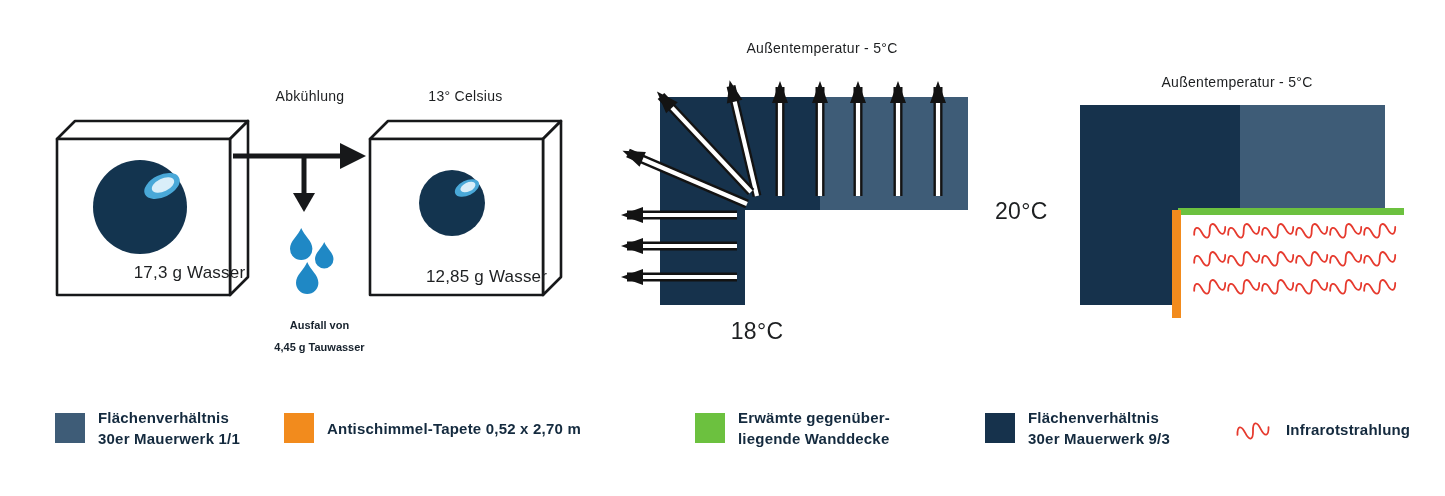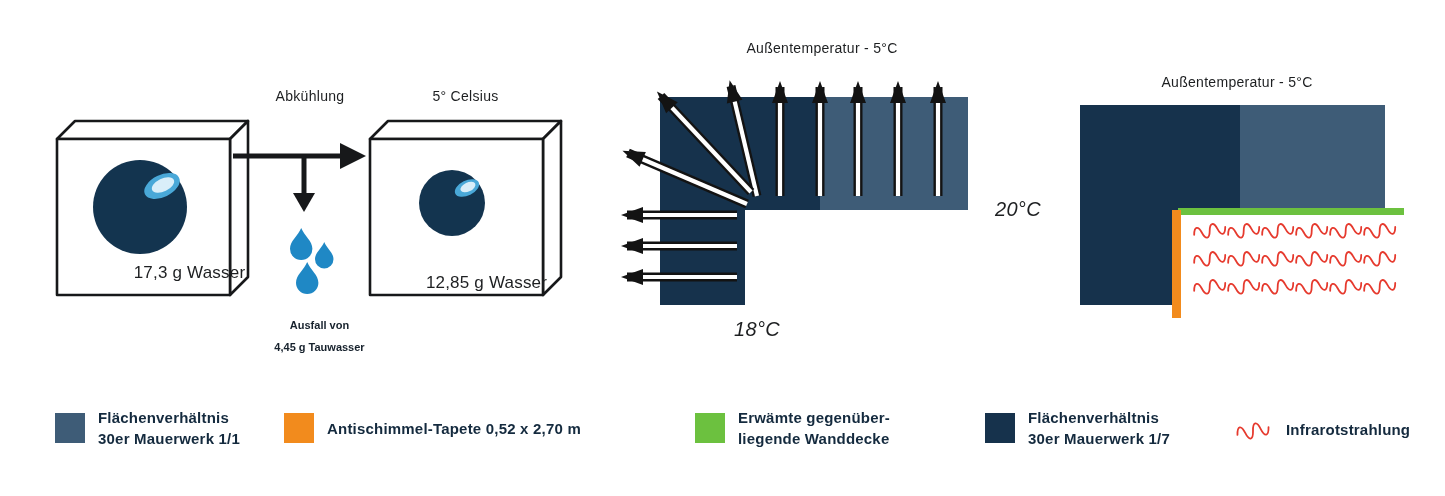--- a/index.html
+++ b/index.html
@@ -3,21 +3,21 @@
 <meta charset="utf-8">
 <style>
   html,body{margin:0;padding:0;background:#ffffff;}
   .canvas{position:relative;width:1445px;height:496px;background:#ffffff;
           font-family:"Liberation Sans","DejaVu Sans",sans-serif;overflow:hidden;}
   .scene{position:absolute;left:0;top:0;display:block;}
   .lbl{position:absolute;color:#1d1f21;white-space:nowrap;}
   .center{text-align:center;}
   .t19{font-size:14px;letter-spacing:.3px;font-weight:500;}
   .t17{font-size:17px;letter-spacing:.2px;font-weight:500;margin-left:46px;}
-  .t20{font-size:20px;letter-spacing:.3px;font-weight:500;font-style:italic;}
+  .t20{font-size:23px;letter-spacing:.3px;font-weight:500;}
   .condensate{font-size:11px;font-weight:700;line-height:22px;color:#16212c;}
   .boxline{fill:#ffffff;stroke:#17181a;stroke-width:2.6;stroke-linejoin:round;}
   .ab{stroke:#131313;stroke-width:9;}
   .aw{stroke:#ffffff;stroke-width:4.2;}
   .legend-item{position:absolute;display:flex;align-items:center;gap:13px;}
   .swatch{width:30px;height:30px;flex:0 0 auto;}
   .legend-text{font-size:15px;font-weight:700;color:#142a3e;line-height:21px;letter-spacing:.2px;}
 </style>
 </head>
 <body>
@@ -119,23 +119,23 @@
       <use href="#sqP" transform="translate(1192,282) rotate(-14)"></use>
       <use href="#sqP" transform="translate(1226,282) rotate(-14)"></use>
       <use href="#sqP" transform="translate(1260,282) rotate(-14)"></use>
       <use href="#sqP" transform="translate(1294,282) rotate(-14)"></use>
       <use href="#sqP" transform="translate(1328,282) rotate(-14)"></use>
       <use href="#sqP" transform="translate(1362,282) rotate(-14)"></use>
     </g>
   </svg>
 
   <div class="lbl t19 center" style="left:248px;top:88px;width:124px;">Abkühlung</div>
-  <div class="lbl t19 center" style="left:370px;top:88px;width:191px;">5° Celsius</div>
+  <div class="lbl t19 center" style="left:370px;top:88px;width:191px;">13° Celsius</div>
   <div class="lbl t17 center" style="left:59px;top:263px;width:169px;">17,3 g Wasser</div>
-  <div class="lbl t17 center" style="left:372px;top:273px;width:137px;">12,85 g Wasser</div>
+  <div class="lbl t17 center" style="left:372px;top:267px;width:137px;">12,85 g Wasser</div>
   <div class="lbl condensate center" style="left:237px;top:314px;width:165px;">
     <div>Ausfall von</div>
     <div>4,45 g Tauwasser</div>
   </div>
 
   <div class="lbl t19 center" style="left:687px;top:40px;width:270px;">Außentemperatur - 5°C</div>
   <div class="lbl t20" style="left:995px;top:198px;">20°C</div>
   <div class="lbl t20 center" style="left:722px;top:318px;width:70px;">18°C</div>
 
   <div class="lbl t19 center" style="left:1102px;top:74px;width:270px;">Außentemperatur - 5°C</div>
@@ -161,21 +161,21 @@
     <div class="legend-text">
       <div>Erwämte gegenüber-</div>
       <div>liegende Wanddecke</div>
     </div>
   </div>
 
   <div class="legend-item" style="left:985px;top:407px;">
     <div class="swatch" style="background:#16324c;"></div>
     <div class="legend-text">
       <div>Flächenverhältnis</div>
-      <div>30er Mauerwerk 1/7</div>
+      <div>30er Mauerwerk 9/3</div>
     </div>
   </div>
 
   <div class="legend-item" style="left:1235px;top:415px;">
     <svg width="38" height="28">
       <path d="M2,16 C4,7 8,7 10,16 C12,25 16,25 18,16 C20,7 24,7 26,16 C28,25 32,25 34,16" stroke="#e63a2e" stroke-width="1.8" fill="none" stroke-linecap="round" transform="rotate(-14 18 16)"></path>
     </svg>
     <div class="legend-text">
       <div>Infrarotstrahlung</div>
       <div></div>

